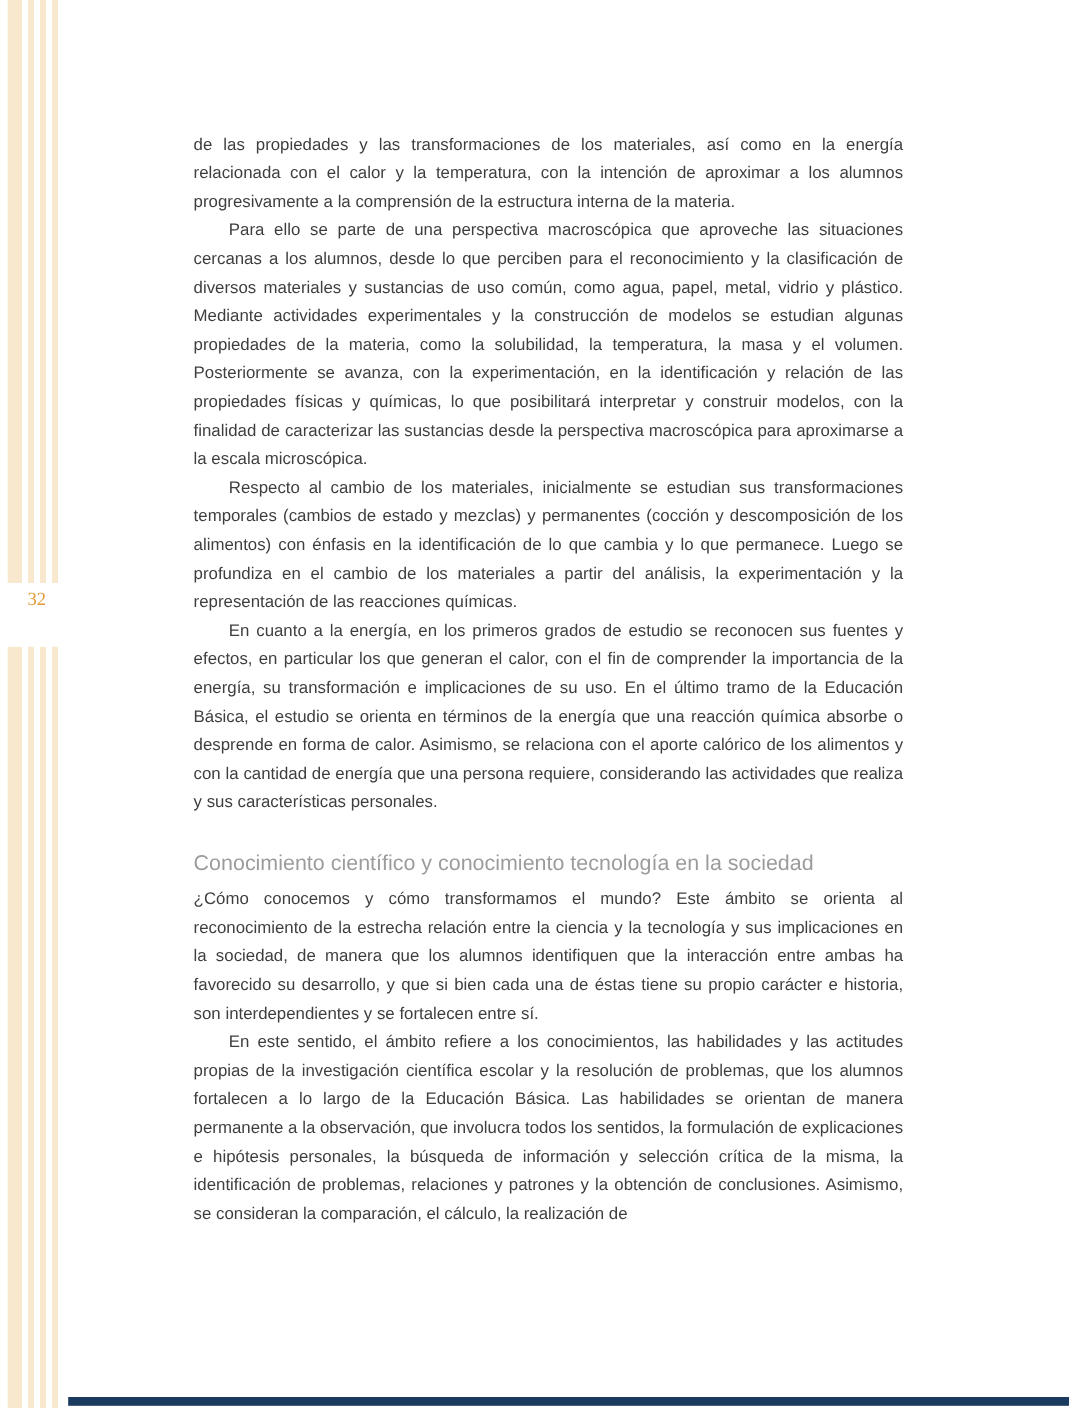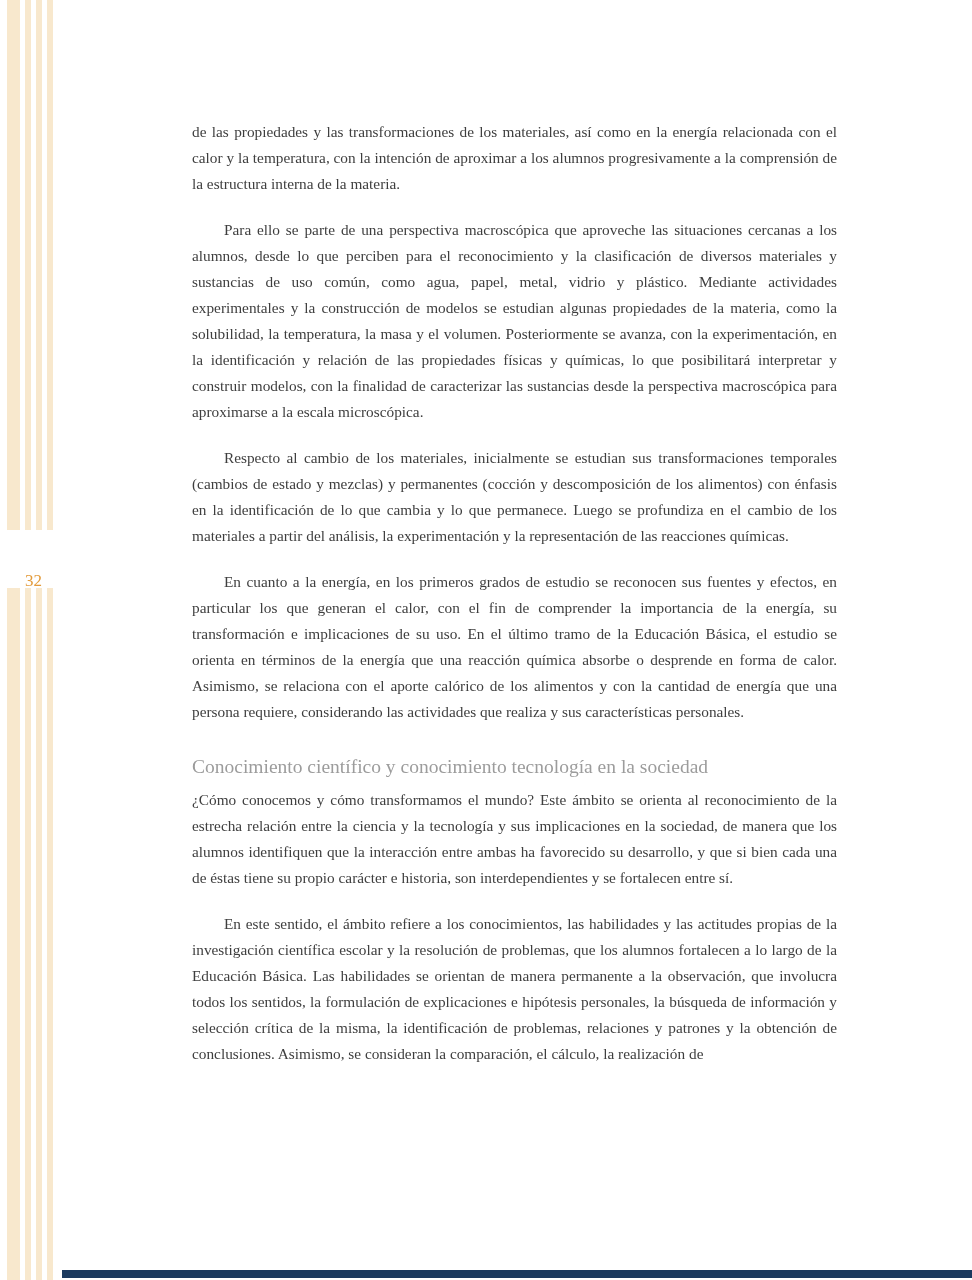--- a/index.html
+++ b/index.html
@@ -42,36 +42,34 @@
   .stripes.bottom { top: 588px; height: 692px; }
 
   .page-number {
     position: absolute;
     left: 25px;
     top: 535px;
     font-family: "Liberation Serif", serif;
     font-size: 17px;
     line-height: 20px;
     color: var(--accent-orange);
-    margin-top: 36px;
   }
 
   .text-column {
     position: absolute;
-    left: 192px;
+    left: 176px;
     top: 119px;
     width: 645px;
     color: var(--body-text);
     font-size: 15.3px;
     line-height: 26px;
     text-align: justify;
-    font-family: Liberation Serif, serif;
   }
   .body-paragraph { margin: 0; }
-  .body-paragraph.indented { text-indent: 32px; margin-top: 20px; }
+  .body-paragraph.indented { text-indent: 32px; }
 
   .section-heading {
     margin: 27px 0 5px 0;
     font-size: 19.5px;
     line-height: 30px;
     font-weight: 400;
     color: var(--heading-gray);
     text-align: left;
   }
 

